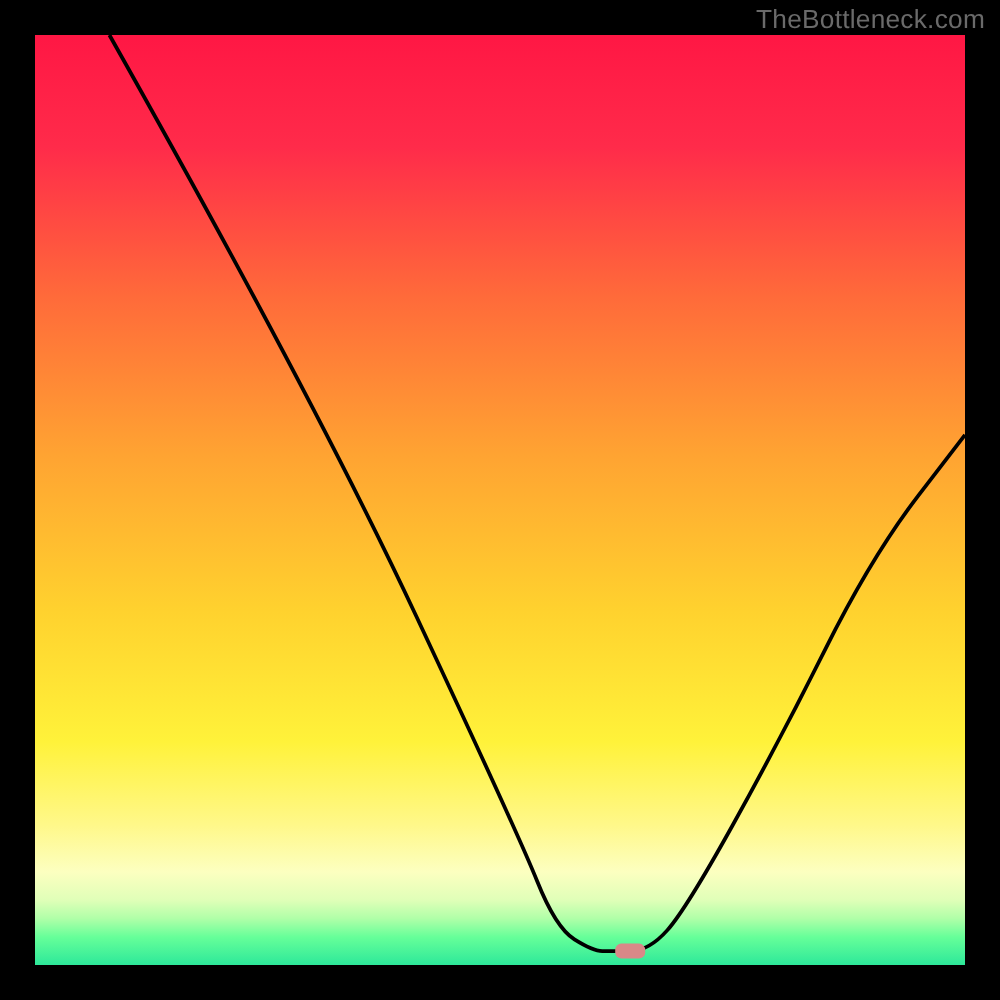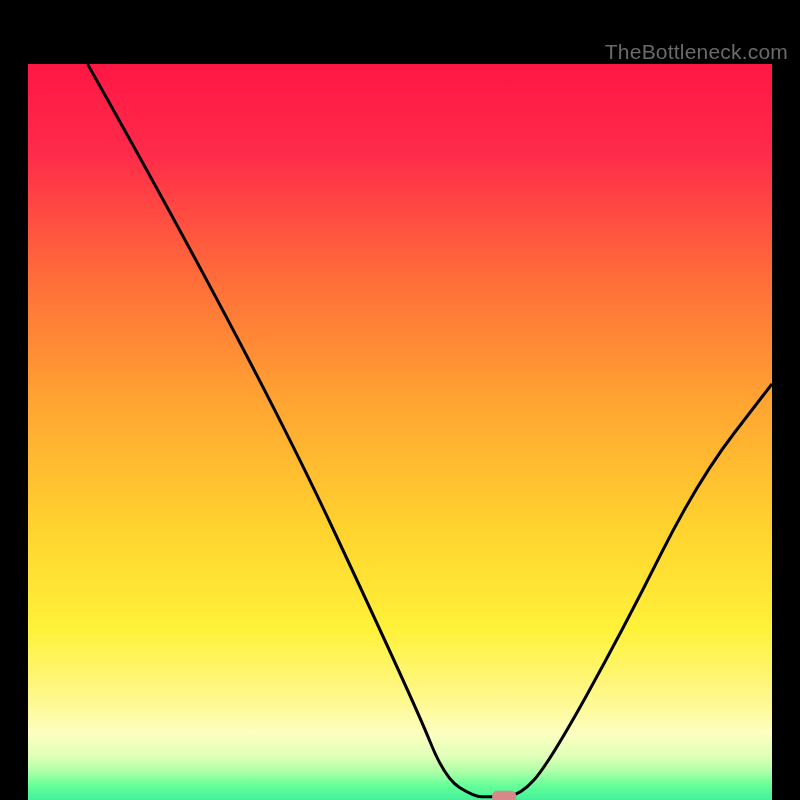--- a/index.html
+++ b/index.html
@@ -8,21 +8,20 @@
     width: 800px;
     height: 800px;
     overflow: hidden;
     background: #000;
     font-family: Arial, sans-serif;
   }
   .container {
     position: relative;
     width: 800px;
     height: 728px;
-    margin-top: 36px;
   }
   .watermark {
     position: absolute;
     top: 4px;
     right: 12px;
     color: #6a6a6a;
     font-size: 21px;
     font-weight: 500;
     letter-spacing: 0.2px;
     z-index: 10;

